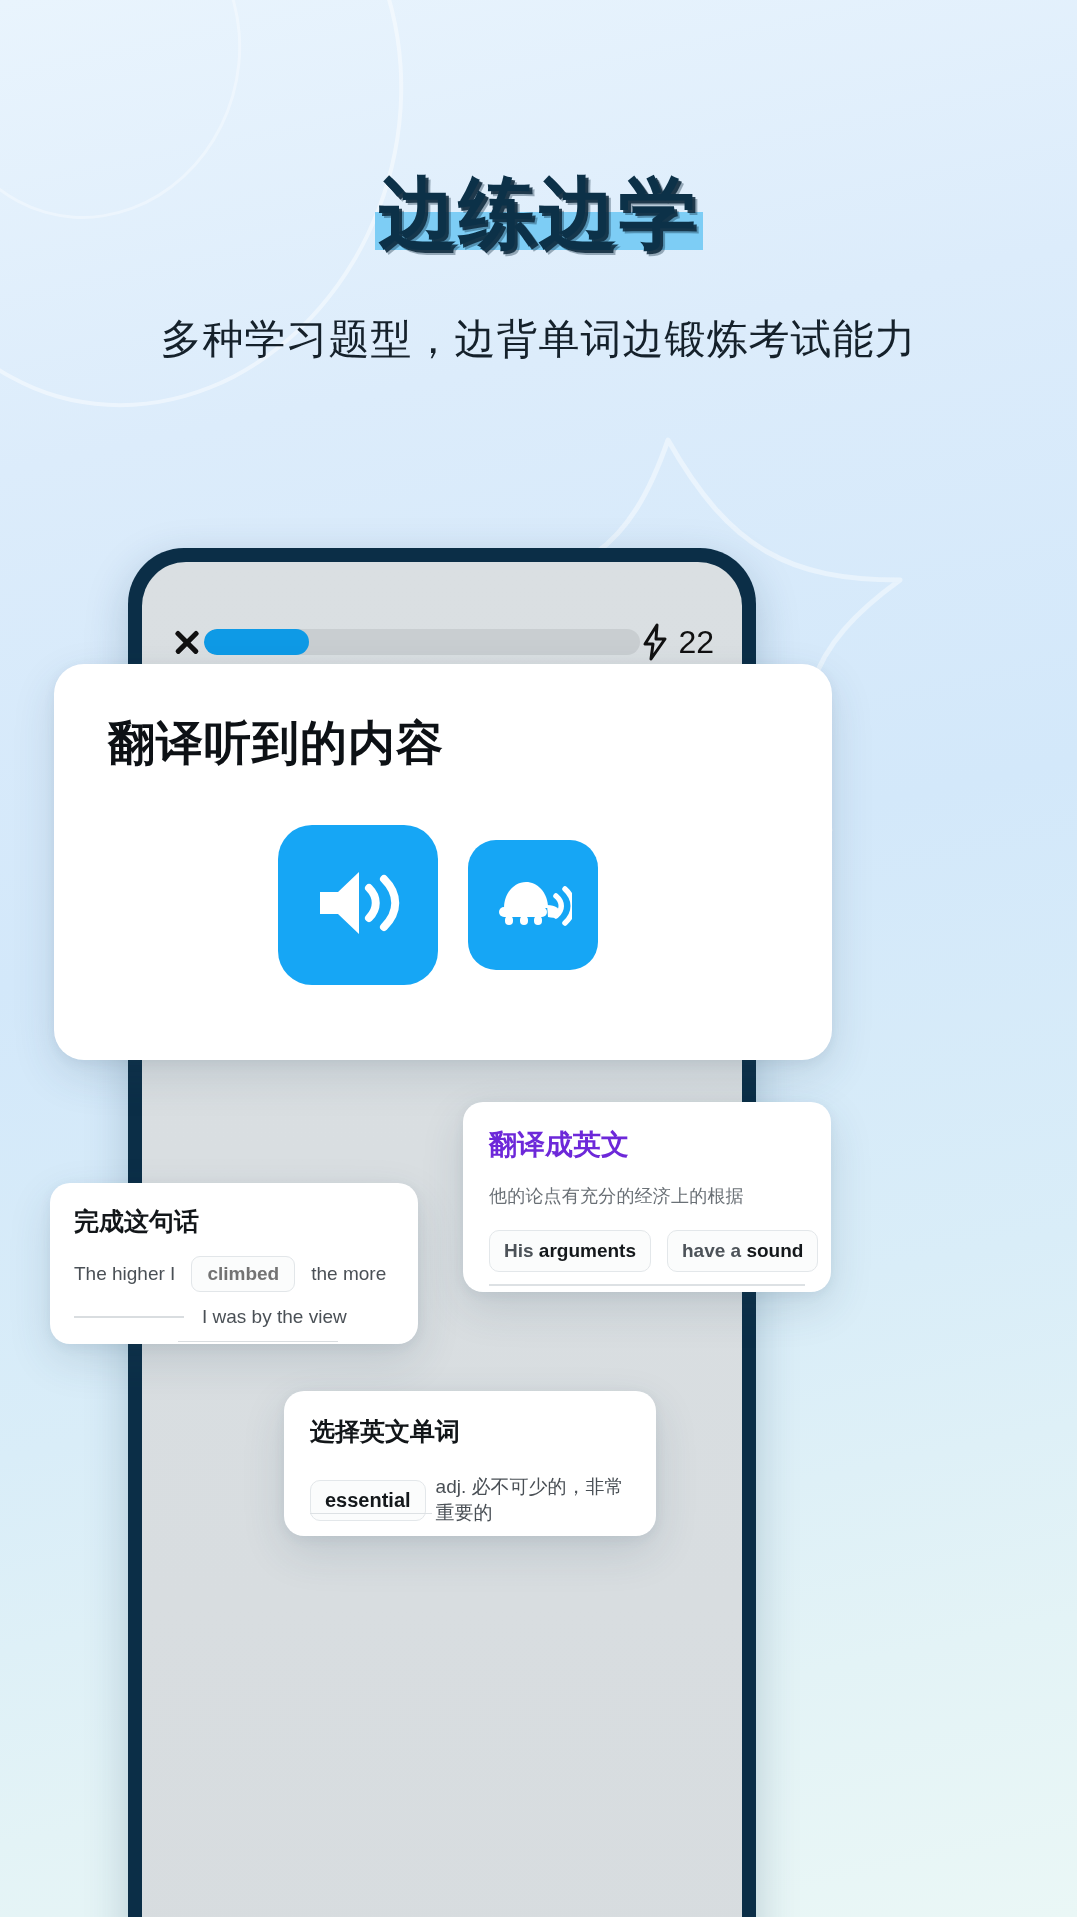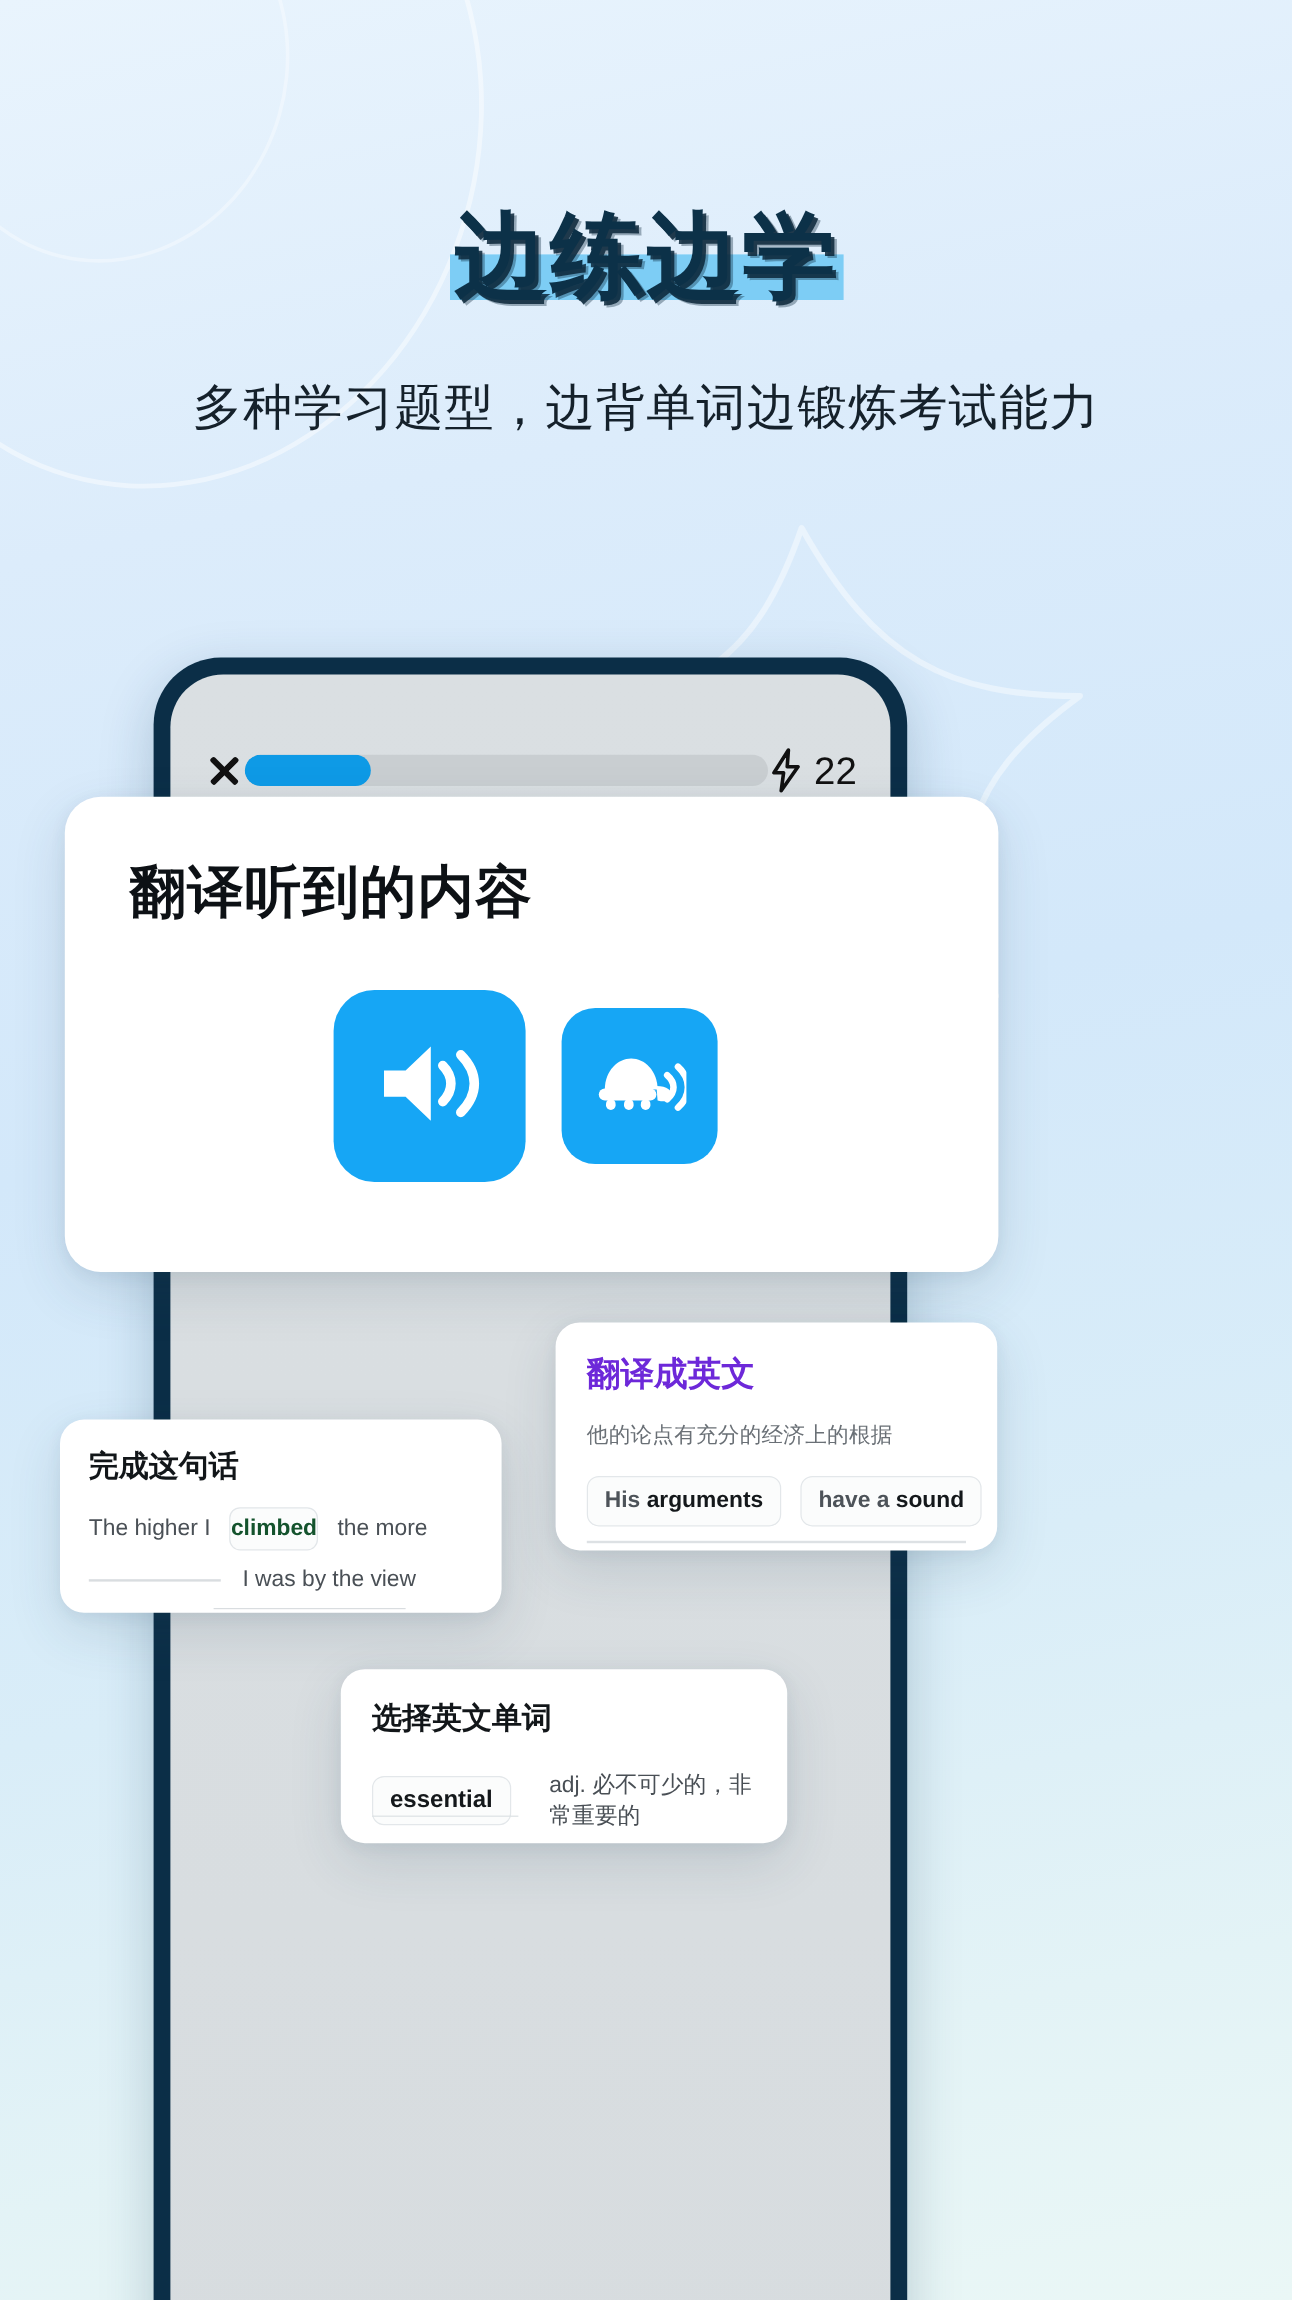--- a/index.html
+++ b/index.html
@@ -181,23 +181,23 @@
   .card-complete .c-title { font-size:25px; font-weight:bold; color:#121619; }
   .cloze {
     margin-top:18px;
     display:flex; align-items:center; flex-wrap:wrap;
     font-size:19px; color:#4a5056;
   }
   .cloze .blank-word {
     background:#fbfcfc;
     border:1.5px solid #e2e6e9;
     border-radius:9px;
-    padding:6px 0;
+    padding:6px 15px;
     margin:0 16px;
-    font-weight:bold; color:#14532d;
+    font-weight:bold; color:#737373;
     font-size:19px;
     cursor:pointer;
   }
   .cloze-line2 {
     display:flex; align-items:center; margin-top:14px; font-size:19px; color:#4a5056;
   }
   .u-line {
     display:inline-block;
     height:1.5px; background:#d9dde0; flex:0 0 auto;
   }
@@ -230,21 +230,21 @@
   }
 
   
   .card-choose {
     left:284px; top:1391px;
     width:372px; height:145px;
     border-radius:20px;
     padding:24px 26px 0 26px;
   }
   .card-choose .c-title { font-size:25px; font-weight:bold; color:#121619; }
-  .choose-row { display:flex; align-items:center; gap:32px; margin-top:26px; }
+  .choose-row { display:flex; align-items:center; gap:10px; margin-top:26px; }
   .word-chip {
     background:#fbfcfc;
     border:1.5px solid #e3e7ea;
     border-radius:10px;
     padding:8px 14px;
     font-size:20px; font-weight:bold; color:#14181b;
     cursor:pointer;
   }
   .word-def { font-size:19px; color:#494f55; }
   .choose-underline {

